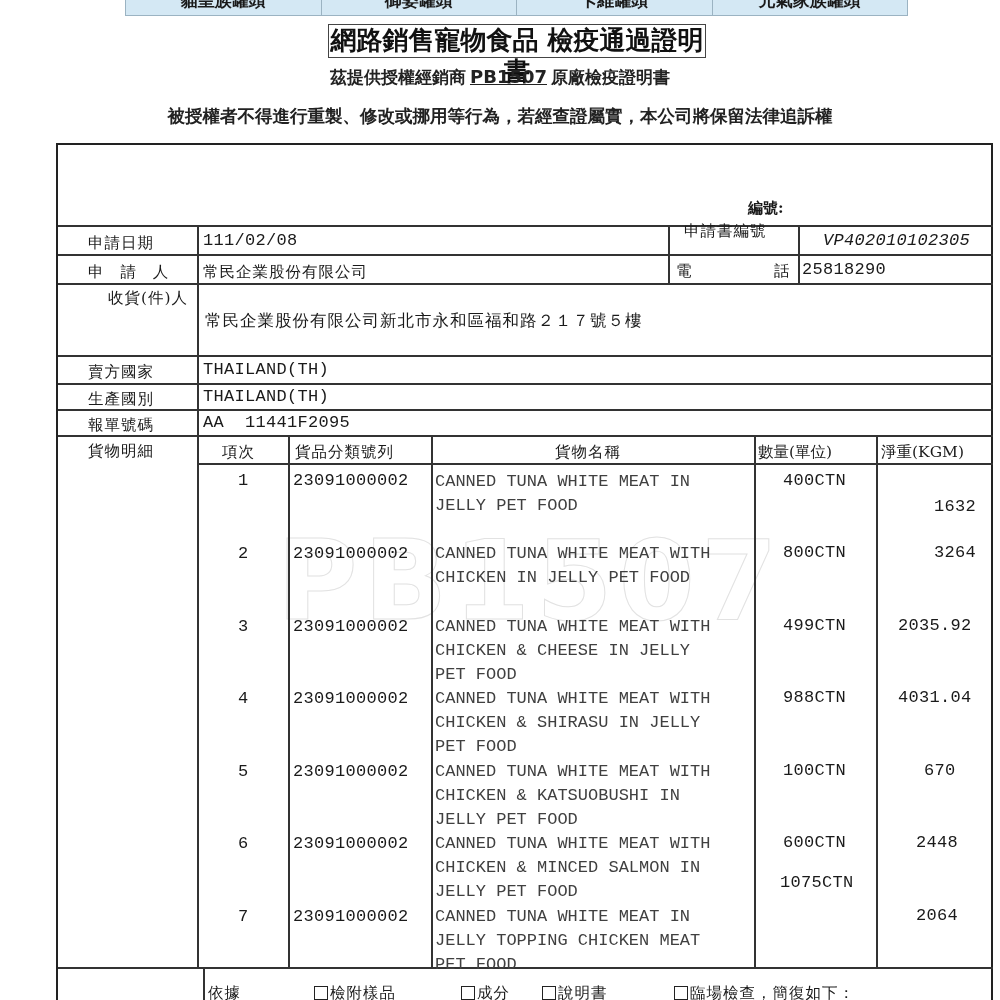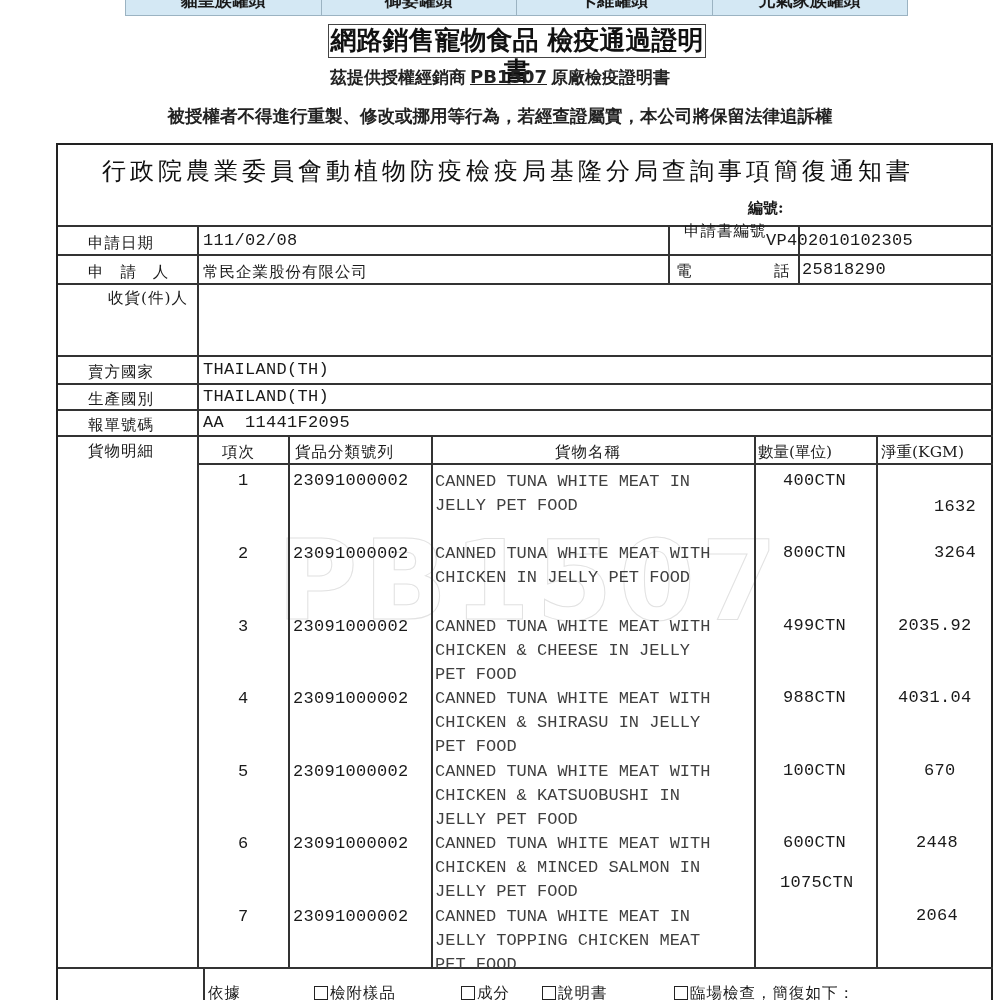--- a/index.html
+++ b/index.html
@@ -60,21 +60,20 @@
 <div class="abs hdr-title">網路銷售寵物食品  檢疫通過證明書</div>
 <div class="abs hdr-sub">
   <span>茲提供授權經銷商</span><span class="code">PB1507</span><span>原廠檢疫證明書</span>
 </div>
 <div class="abs hdr-warn">被授權者不得進行重製、修改或挪用等行為，若經查證屬實，本公司將保留法律追訴權</div>
 
 <div class="abs form">
 
   <div class="abs watermark" style="left:219px;top:372px;">PB1507</div>
 
-  <div class="tx form-title">行政院農業委員會動植物防疫檢疫局基隆分局查詢事項簡復通知書</div>
   <div class="tx sn-label">編號:</div>
 
   <div class="hl" style="left:0;top:80px;width:935px;"></div>
   <div class="hl" style="left:0;top:109px;width:935px;"></div>
   <div class="hl" style="left:0;top:138px;width:935px;"></div>
   <div class="hl" style="left:0;top:210px;width:935px;"></div>
   <div class="hl" style="left:0;top:238px;width:935px;"></div>
   <div class="hl" style="left:0;top:264px;width:935px;"></div>
   <div class="hl" style="left:0;top:290px;width:935px;"></div>
   <div class="hl" style="left:141px;top:318px;width:794px;"></div>
@@ -86,29 +85,30 @@
   <div class="vl" style="left:145px;top:822px;height:50px;"></div>
 
   <div class="vl" style="left:230px;top:290px;height:532px;"></div>
   <div class="vl" style="left:373px;top:290px;height:532px;"></div>
   <div class="vl" style="left:696px;top:290px;height:532px;"></div>
   <div class="vl" style="left:818px;top:290px;height:532px;"></div>
 
   <div class="tx lbl" style="left:30px;top:88px;">申請日期</div>
   <div class="tx mono" style="left:145px;top:86px;">111/02/08</div>
   <div class="tx lbl" style="left:618px;top:76px;margin-left:8px;">申請書編號</div>
-  <div class="tx mono" style="left:708px;top:86px;">VP402010102305</div>
+  <div class="tx mono" style="left:765px;top:86px;font-style:italic;">VP402010102305</div>
 
   <div class="tx lbl" style="left:30px;top:117px;letter-spacing:6px;">申 請 人</div>
   <div class="tx lbl" style="left:145px;top:117px;">常民企業股份有限公司</div>
   <div class="tx lbl" style="left:618px;top:116px;">電</div>
   <div class="tx lbl" style="left:716px;top:116px;">話</div>
   <div class="tx mono" style="left:744px;top:115px;">25818290</div>
 
   <div class="tx lbl" style="left:2px;top:143px;margin-left:48px;">收貨(件)人</div>
+  <div class="tx lbl" style="left:147px;top:165px;font-size:16.5px;">常民企業股份有限公司新北市永和區福和路２１７號５樓</div>
 
   <div class="tx lbl" style="left:30px;top:217px;">賣方國家</div>
   <div class="tx mono" style="left:145px;top:215px;">THAILAND(TH)</div>
 
   <div class="tx lbl" style="left:30px;top:244px;">生產國別</div>
   <div class="tx mono" style="left:145px;top:242px;">THAILAND(TH)</div>
 
   <div class="tx lbl" style="left:30px;top:270px;">報單號碼</div>
   <div class="tx mono" style="left:145px;top:268px;white-space:pre;">AA  11441F2095</div>
 

